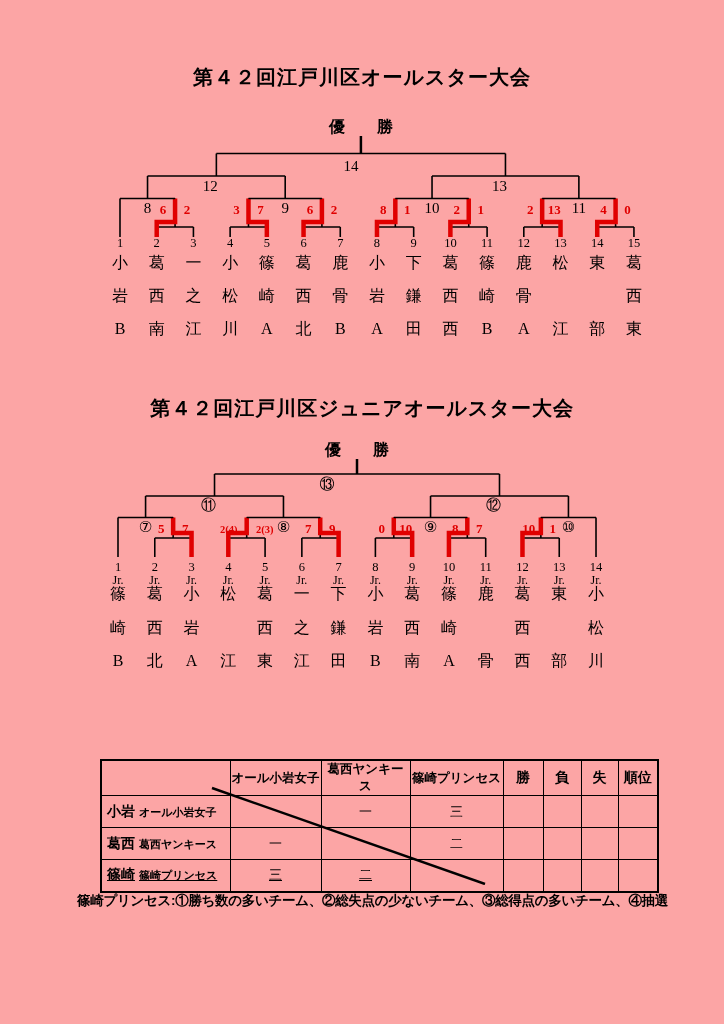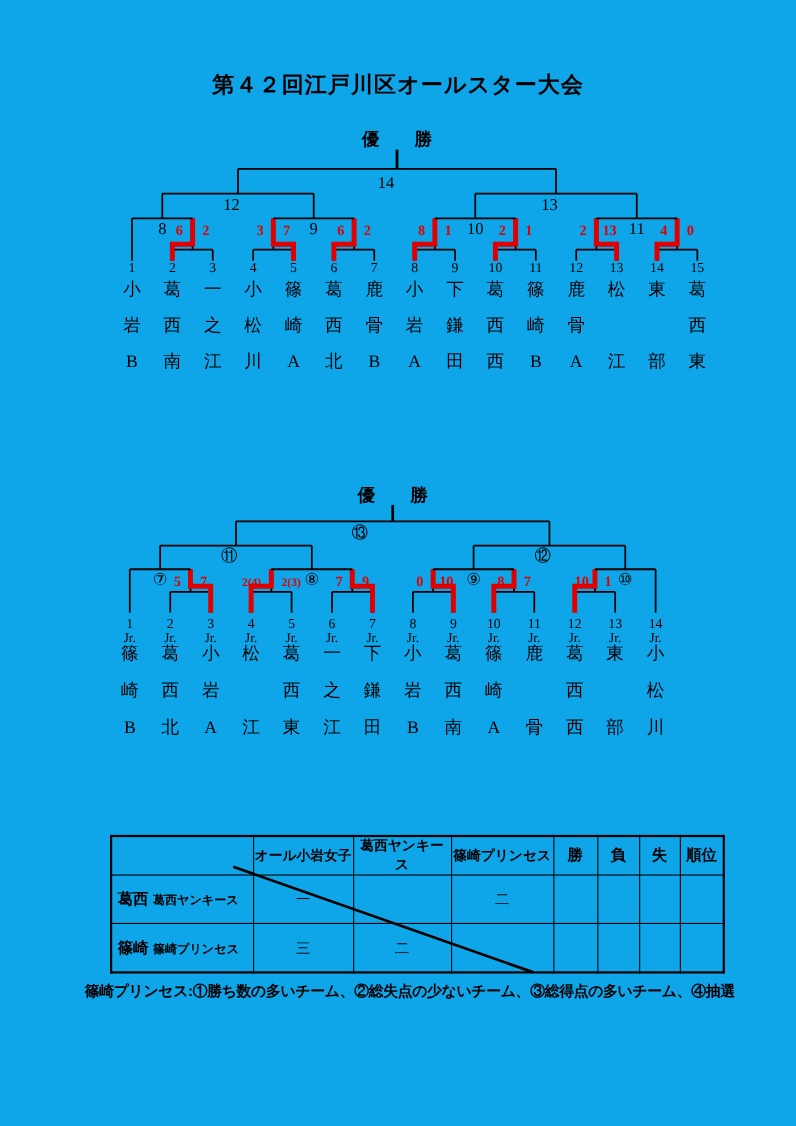--- a/index.html
+++ b/index.html
@@ -1,16 +1,16 @@
 <!DOCTYPE html>
 <html><head>
 <meta charset="utf-8">
 <style>
   html,body{margin:0;padding:0;background:#888;}
-  .page{position:relative;width:724px;height:1024px;background:#0ea5e9;overflow:hidden;
+  .page{position:relative;width:724px;height:1024px;background:#fca5a5;overflow:hidden;
         font-family:"Liberation Sans",sans-serif;color:#000;}
   .title{position:absolute;left:0;width:100%;text-align:center;
          font:bold 20px "Liberation Sans",sans-serif;letter-spacing:1px;color:#000;}
   #t0{top:64px}
   #t1{top:395px}
   #t2{top:717px}
   #bcanvas{position:absolute;left:0;top:0;width:724px;height:1024px;}
   #bcanvas text{text-anchor:middle;}
   .num{font:12.5px "Liberation Serif",serif;fill:#000;}
   .name{font:16px "Liberation Serif",serif;fill:#000;}
@@ -35,20 +35,21 @@
   .note{position:absolute;left:77px;top:892px;width:600px;
         font:bold 13.5px "Liberation Sans",sans-serif;letter-spacing:-0.3px;color:#000;}
 </style>
 </head>
 <body>
 
 <div class="page">
 
   <div class="title" id="t0">第４２回江戸川区オールスター大会</div>
 
+  <div class="title" id="t1">第４２回江戸川区ジュニアオールスター大会</div>
 
 
   <svg id="bcanvas" xmlns="http://www.w3.org/2000/svg">
       <line x1="120" y1="198.5" x2="120" y2="237" stroke="#000000" stroke-width="1.6"></line>
       <text x="120" y="247" class="num">1</text>
       <text x="120" y="268" class="name">小</text>
       <text x="120" y="301" class="name">岩</text>
       <text x="120" y="334" class="name">B</text>
       <line x1="156.71" y1="227" x2="156.71" y2="237" stroke="#000000" stroke-width="1.6"></line>
       <text x="156.71" y="247" class="num">2</text>
@@ -331,30 +332,40 @@
             <th class="hdr">葛西ヤンキース</th>
             <th class="hdr">篠崎プリンセス</th>
             <th class="hdr2">勝</th>
             <th class="hdr2">負</th>
             <th class="hdr2">失</th>
             <th class="hdr2">順位</th>
           </tr>
         </thead>
         <tbody>
           <tr style="height: 32px;">
+            <th class="rowlbl"><span>小岩</span><span class="tm">オール小岩女子</span></th>
+            <td class="cell"></td>
+            <td class="cell">一</td>
+            <td class="cell">三</td>
+            <td class="cell"></td>
+            <td class="cell"></td>
+            <td class="cell"></td>
+            <td class="cell"></td>
+          </tr>
+          <tr style="height: 32px;">
             <th class="rowlbl"><span>葛西</span><span class="tm">葛西ヤンキース</span></th>
             <td class="cell">一</td>
             <td class="cell"></td>
             <td class="cell">二</td>
             <td class="cell"></td>
             <td class="cell"></td>
             <td class="cell"></td>
             <td class="cell"></td>
           </tr>
-          <tr style="height: 32px;">
+          <tr style="height: 32px; text-decoration: underline;">
             <th class="rowlbl"><span>篠崎</span><span class="tm">篠崎プリンセス</span></th>
             <td class="cell">三</td>
             <td class="cell">二</td>
             <td class="cell"></td>
             <td class="cell"></td>
             <td class="cell"></td>
             <td class="cell"></td>
             <td class="cell"></td>
           </tr>
         </tbody>

